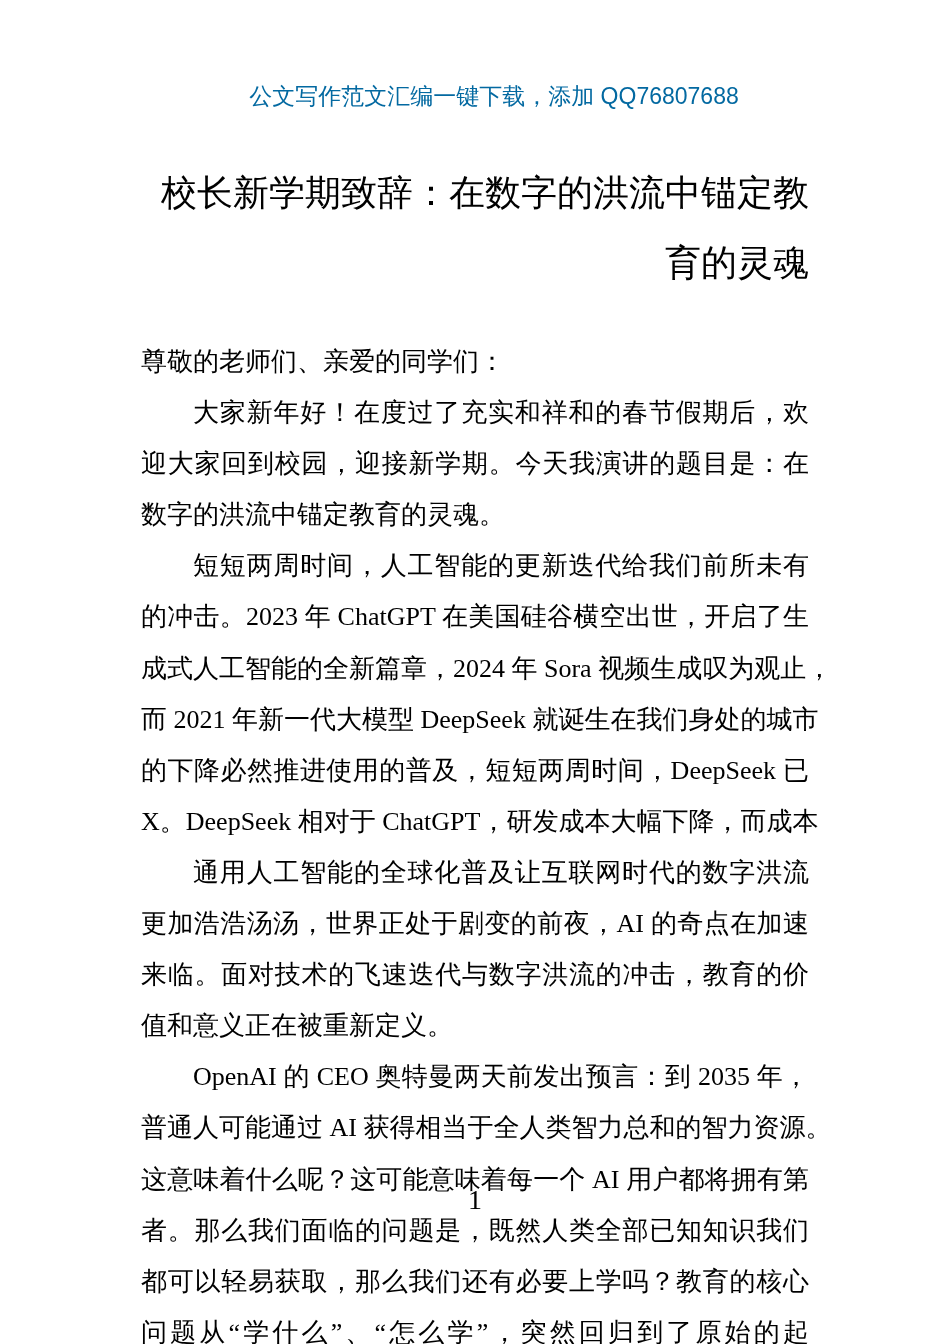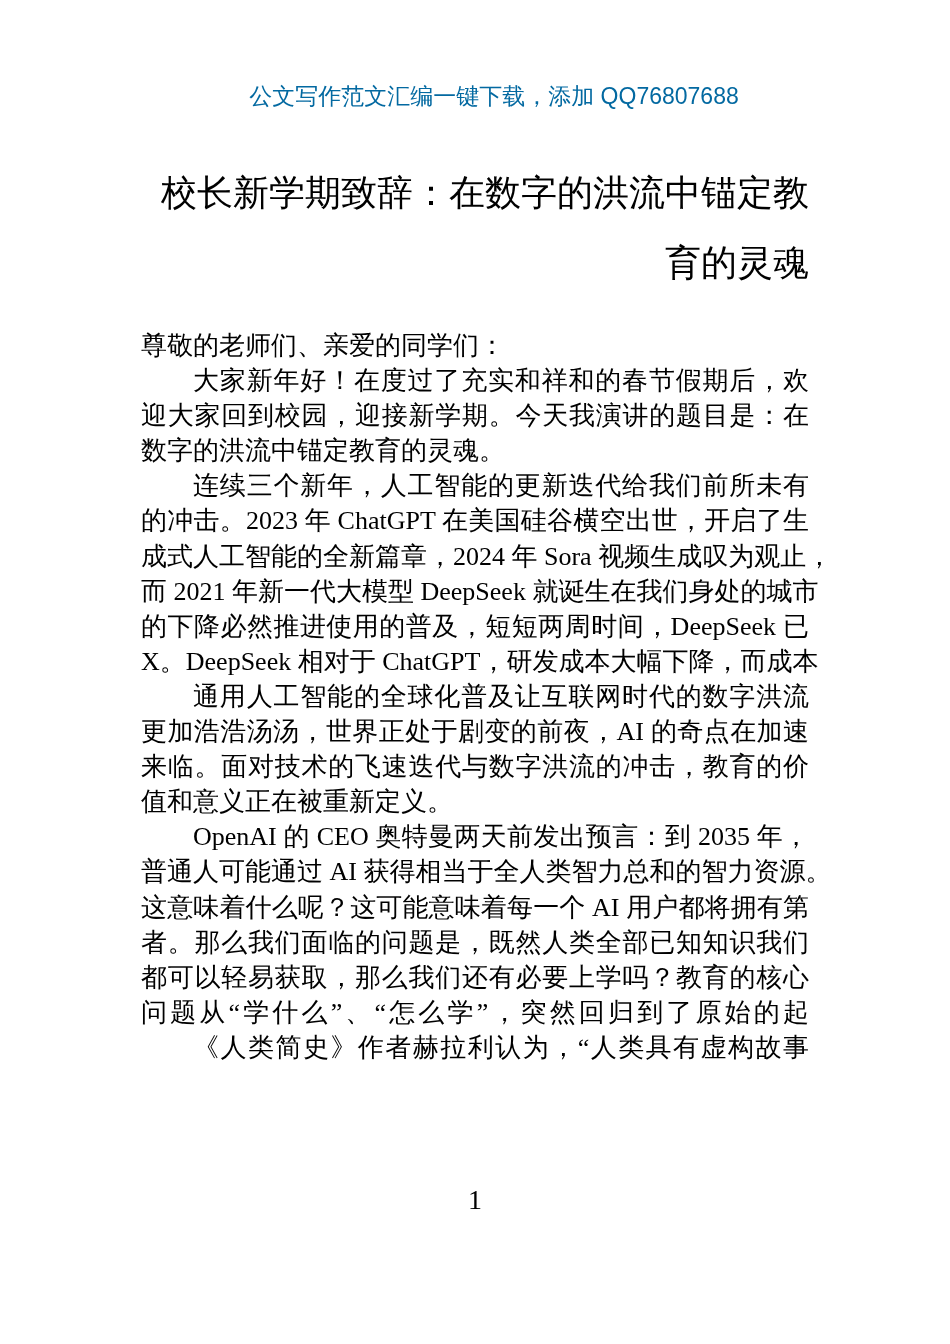--- a/index.html
+++ b/index.html
@@ -42,20 +42,21 @@
     width: 668px;
     font-size: 26px;
     line-height: 35.1px;
     color: #000000;
   }
   .doc-body .line {
     text-align: justify;
     text-align-last: justify;
     text-justify: inter-character;
     white-space: nowrap;
+    margin-top: 16px;
   }
   .doc-body .line.para-end {
     text-align-last: auto;
   }
   .doc-body .line.indent {
     text-indent: 2em;
   }
   .page-footer {
     position: absolute;
     top: 1184px; left: 0;
@@ -75,21 +76,21 @@
 <div class="doc-title">
   <div class="title-line">校长新学期致辞：在数字的洪流中锚定教</div>
   <div class="title-line">育的灵魂</div>
 </div>
 
 <div class="doc-body">
     <div class="line para-end">尊敬的老师们、亲爱的同学们：</div>
     <div class="line indent">大家新年好！在度过了充实和祥和的春节假期后，欢</div>
     <div class="line">迎大家回到校园，迎接新学期。今天我演讲的题目是：在</div>
     <div class="line para-end">数字的洪流中锚定教育的灵魂。</div>
-    <div class="line indent">连续三个新年，人工智能的更新迭代给我们前所未有</div>
+    <div class="line indent">短短两周时间，人工智能的更新迭代给我们前所未有</div>
     <div class="line">的冲击。2023 年 ChatGPT 在美国硅谷横空出世，开启了生</div>
     <div class="line">成式人工智能的全新篇章，2024 年 Sora 视频生成叹为观止，</div>
     <div class="line">而 2021 年新一代大模型 DeepSeek 就诞生在我们身处的城市</div>
     <div class="line">的下降必然推进使用的普及，短短两周时间，DeepSeek 已</div>
     <div class="line">X。DeepSeek 相对于 ChatGPT，研发成本大幅下降，而成本</div>
     <div class="line indent">通用人工智能的全球化普及让互联网时代的数字洪流</div>
     <div class="line">更加浩浩汤汤，世界正处于剧变的前夜，AI 的奇点在加速</div>
     <div class="line">来临。面对技术的飞速迭代与数字洪流的冲击，教育的价</div>
     <div class="line para-end">值和意义正在被重新定义。</div>
     <div class="line indent">OpenAI 的 CEO 奥特曼两天前发出预言：到 2035 年，</div>

